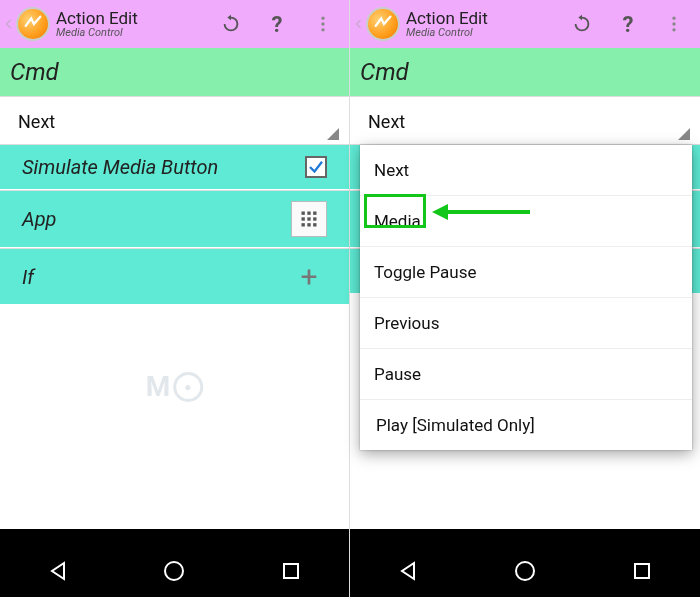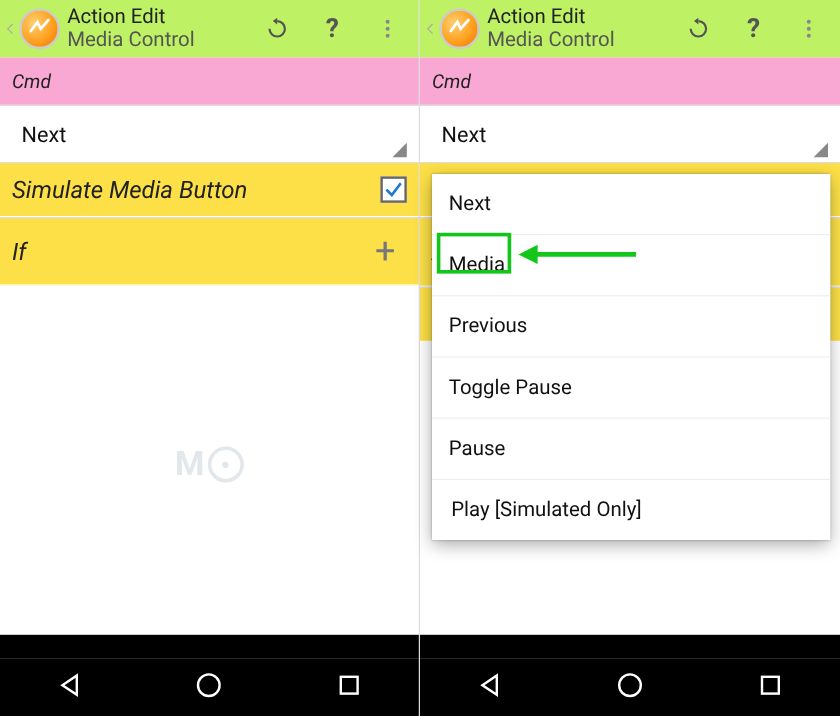--- a/index.html
+++ b/index.html
@@ -20,21 +20,21 @@
     width: 350px;
     height: 597px;
     position: relative;
     background: #fff;
     border-right: 1px solid #ddd;
   }
   .screen:last-child { border-right: none; }
 
   .actionbar {
     height: 48px;
-    background: #bef264;
+    background: #f0abfc;
     display: flex;
     align-items: center;
     padding: 0 2px;
   }
   .back-chevron {
     width: 14px;
     display: flex;
     align-items: center;
     justify-content: center;
     color: #999;
@@ -45,33 +45,33 @@
     border-radius: 50%;
     background: radial-gradient(circle at 35% 35%, #ffd070 0%, #ff9c1a 60%, #e87800 100%);
     border: 2px solid #ccc;
     position: relative;
     margin-right: 6px;
     display:flex;align-items:center;justify-content:center;
   }
   .app-icon svg { width:22px;height:22px; }
   .titles { flex: 1; display:flex; flex-direction:column; line-height:1.1; }
   .title-main { font-size: 17px; color:#222; }
-  .title-sub { font-size: 17px; color:#555; }
+  .title-sub { font-size: 11px; color:#555;font-style:italic; }
   .ab-actions { display:flex; align-items:center; gap: 10px; padding-right:6px; }
   .ab-btn {
     width: 36px; height: 36px;
     display:flex;align-items:center;justify-content:center;
     color:#555; font-size:22px;
   }
 
   .section-header {
-    background: #f9a8d4;
+    background: #86efac;
     padding: 10px 10px;
     font-style: italic;
-    font-size: 16px;
+    font-size: 24px;
     color: #222;
     border-bottom: 1px solid #ddd;
   }
   .spinner-row {
     padding: 14px 18px 10px 18px;
     position: relative;
   }
   .spinner {
     font-size: 18px;
     color: #111;
@@ -81,24 +81,24 @@
   .spinner-triangle {
     position:absolute;
     right: 10px;
     bottom: 4px;
     width:0;height:0;
     border-left: 12px solid transparent;
     border-bottom: 12px solid #888;
   }
 
   .row {
-    background: #fde047;
+    background: #5eead4;
     border-top: 1px solid #ddd;
     border-bottom: 1px solid #fff;
-    padding: 10px 10px;
+    padding: 10px 22px;
     display:flex;
     align-items:center;
     justify-content:space-between;
     font-style: italic;
     font-size: 20px;
     color:#222;
     min-height: 46px;
   }
   .checkbox {
     width: 22px; height: 22px;
@@ -230,20 +230,36 @@
 
     <div class="row">
       <span>Simulate Media Button</span>
       <div class="checkbox">
         <svg class="check-svg" viewBox="0 0 24 24">
             <path d="M4 12 L10 18 L20 5" stroke="#1e78d6" stroke-width="3" fill="none"></path>
           </svg>
       </div>
     </div>
 
+    <div class="row">
+      <span>App</span>
+      <div class="grid-btn">
+        <svg viewBox="0 0 24 24" width="20" height="20">
+          <rect x="3" y="3" width="4" height="4" fill="#555"></rect>
+            <rect x="10" y="3" width="4" height="4" fill="#555"></rect>
+            <rect x="17" y="3" width="4" height="4" fill="#555"></rect>
+          <rect x="3" y="10" width="4" height="4" fill="#555"></rect>
+            <rect x="10" y="10" width="4" height="4" fill="#555"></rect>
+            <rect x="17" y="10" width="4" height="4" fill="#555"></rect>
+          <rect x="3" y="17" width="4" height="4" fill="#555"></rect>
+            <rect x="10" y="17" width="4" height="4" fill="#555"></rect>
+            <rect x="17" y="17" width="4" height="4" fill="#555"></rect>
+        </svg>
+      </div>
+    </div>
 
     <div class="row">
       <span>If</span>
       <div class="plus">+</div>
     </div>
 
     <div class="watermark">
       <span>M</span>
         <span class="wm-ring">●</span>
     </div>
@@ -332,22 +348,22 @@
         </svg>
       </div>
     </div>
     <div class="row">
       <span>If</span>
     </div>
 
     <div class="dropdown">
       <div class="dropdown-item">Next</div>
       <div class="dropdown-item">Media</div>
+      <div class="dropdown-item">Toggle Pause</div>
       <div class="dropdown-item">Previous</div>
-      <div class="dropdown-item">Toggle Pause</div>
       <div class="dropdown-item">Pause</div>
       <div class="dropdown-item">Play [Simulated Only]</div>
     </div>
 
     <div class="highlight-box" style="left:14px;top:194px;width:62px;height:34px;"></div>
 
     <div class="arrow" style="left:80px;top:200px;">
       <svg width="100" height="24" viewBox="0 0 100 24">
         <line x1="100" y1="12" x2="14" y2="12" stroke="#13c61a" stroke-width="4"></line>
         <path d="M2 12 L18 4 L18 20 Z" fill="#13c61a"></path>

